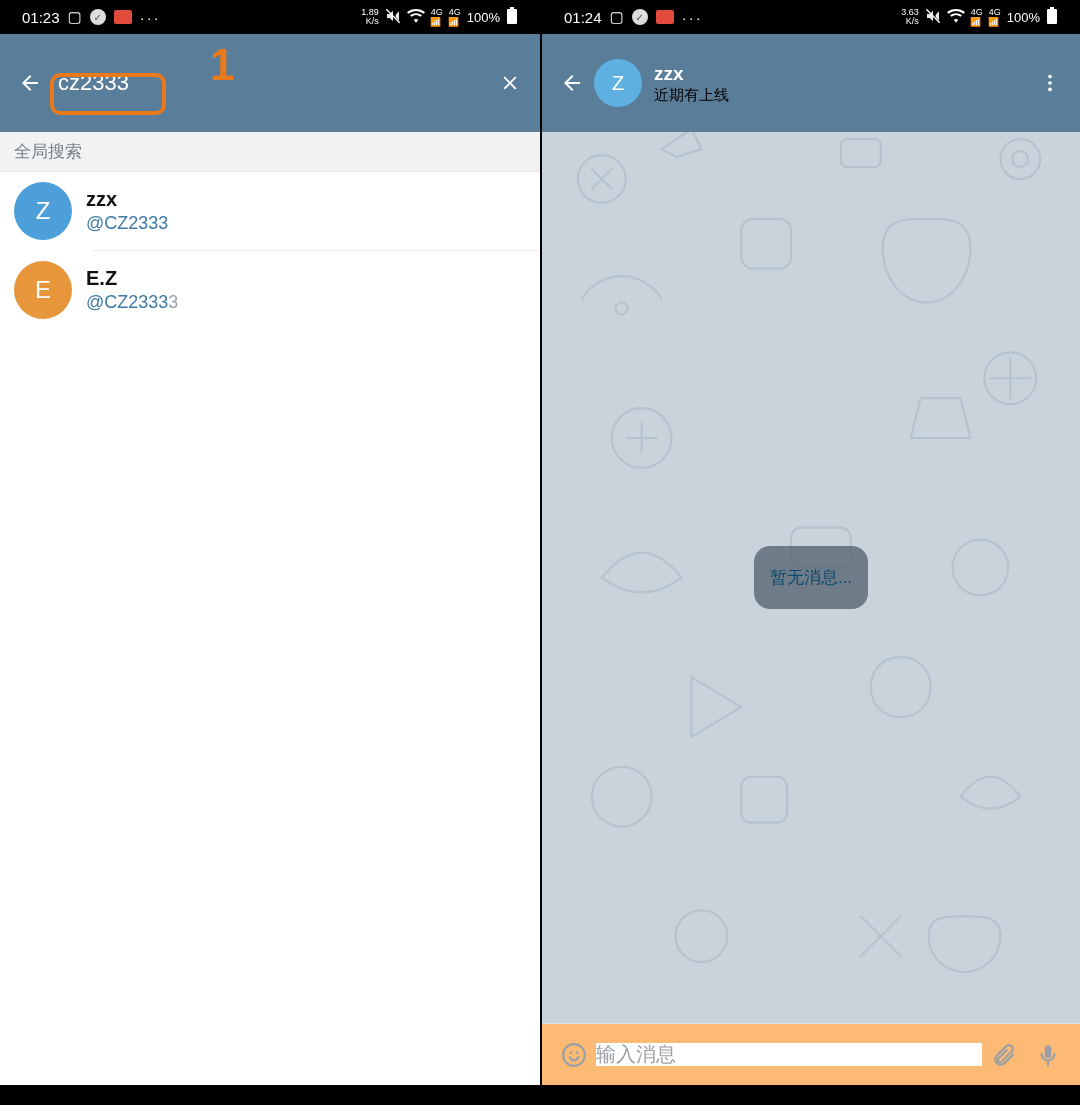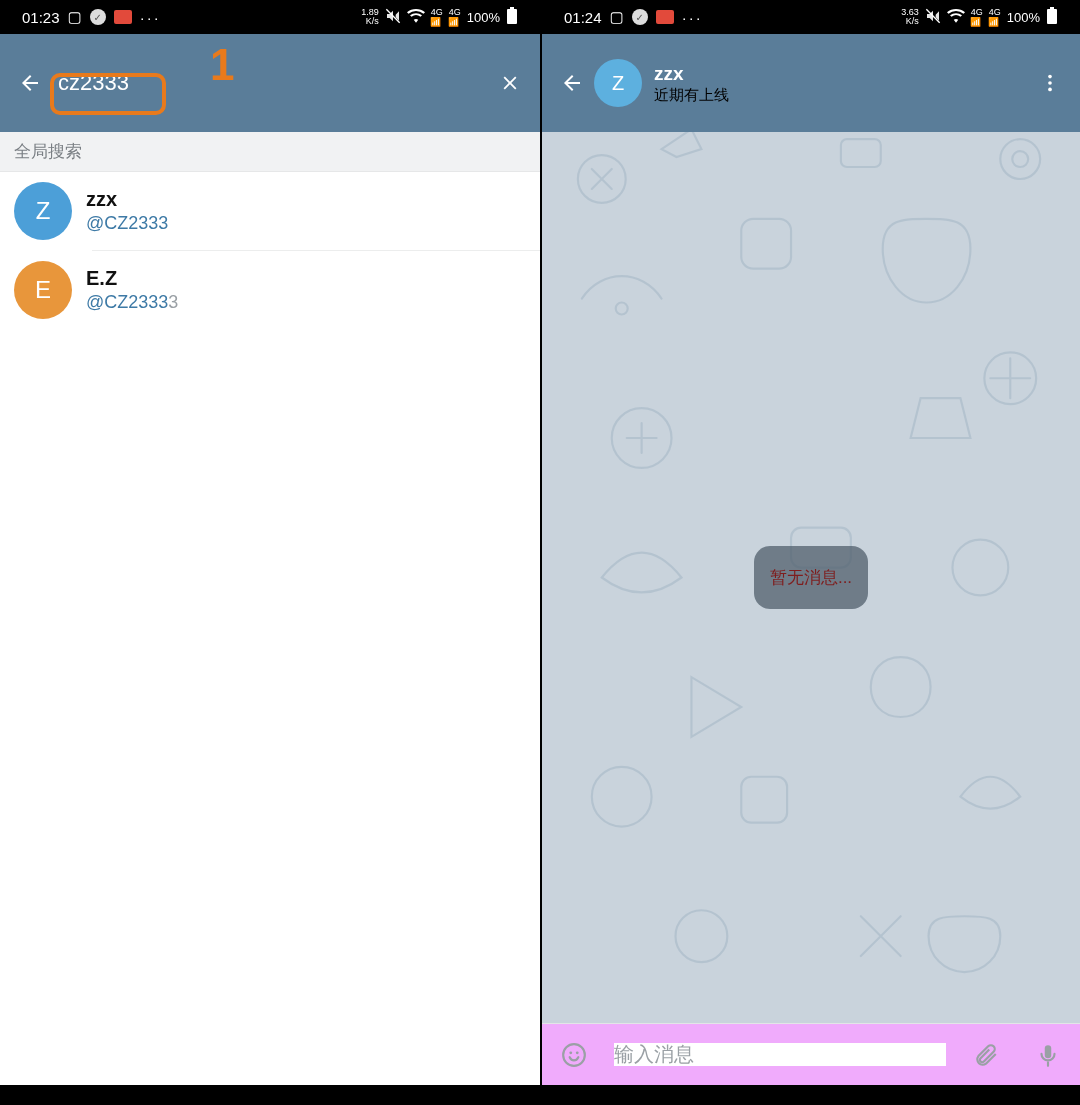--- a/index.html
+++ b/index.html
@@ -48,24 +48,24 @@
   
   .chat-head-content { flex: 1; display: flex; align-items: center; gap: 12px; }
   .chat-avatar { width: 48px; height: 48px; border-radius: 50%; background: #5db0df; color:#fff; display:flex; align-items:center; justify-content:center; font-size:20px; }
   .chat-title { display: flex; flex-direction: column; line-height: 1.25; }
   .chat-name { font-size: 19px; font-weight: 700; color:#fff; }
   .chat-status { font-size: 15px; color: #000000; }
 
   
   .chat-body { flex: 1; background: #c9d3dc; position: relative; display: flex; align-items: center; justify-content: center; overflow:hidden; }
   .chat-body svg.pattern { position: absolute; inset: 0; width: 100%; height: 100%; opacity: 0.18; }
-  .empty-pill { background: rgba(80,95,108,0.75); color: #7f1d1d; padding: 20px 16px; border-radius: 16px; font-size: 17px; position: relative; z-index: 2; }
-
-  
-  .input-bar { height: 62px; background: #f0abfc; display: flex; align-items: center; padding: 0 10px; gap: 18px; border-top: 1px solid #e3e5e7; }
+  .empty-pill { background: rgba(80,95,108,0.75); color: #0c4a6e; padding: 20px 16px; border-radius: 16px; font-size: 17px; position: relative; z-index: 2; }
+
+  
+  .input-bar { height: 62px; background: #fdba74; display: flex; align-items: center; padding: 0 10px; gap: 0; border-top: 1px solid #e3e5e7; }
   .input-bar .gray-icon svg { fill: #9aa0a5; }
   .msg-input { flex: 1; border: none; outline: none; font-size: 20px; color: #333; }
   .msg-input::placeholder { color: #9aa0a5; }
 
   
   .nav-bar { height: 20px; background: #000; }
 </style>
 </head>
 <body>
 

